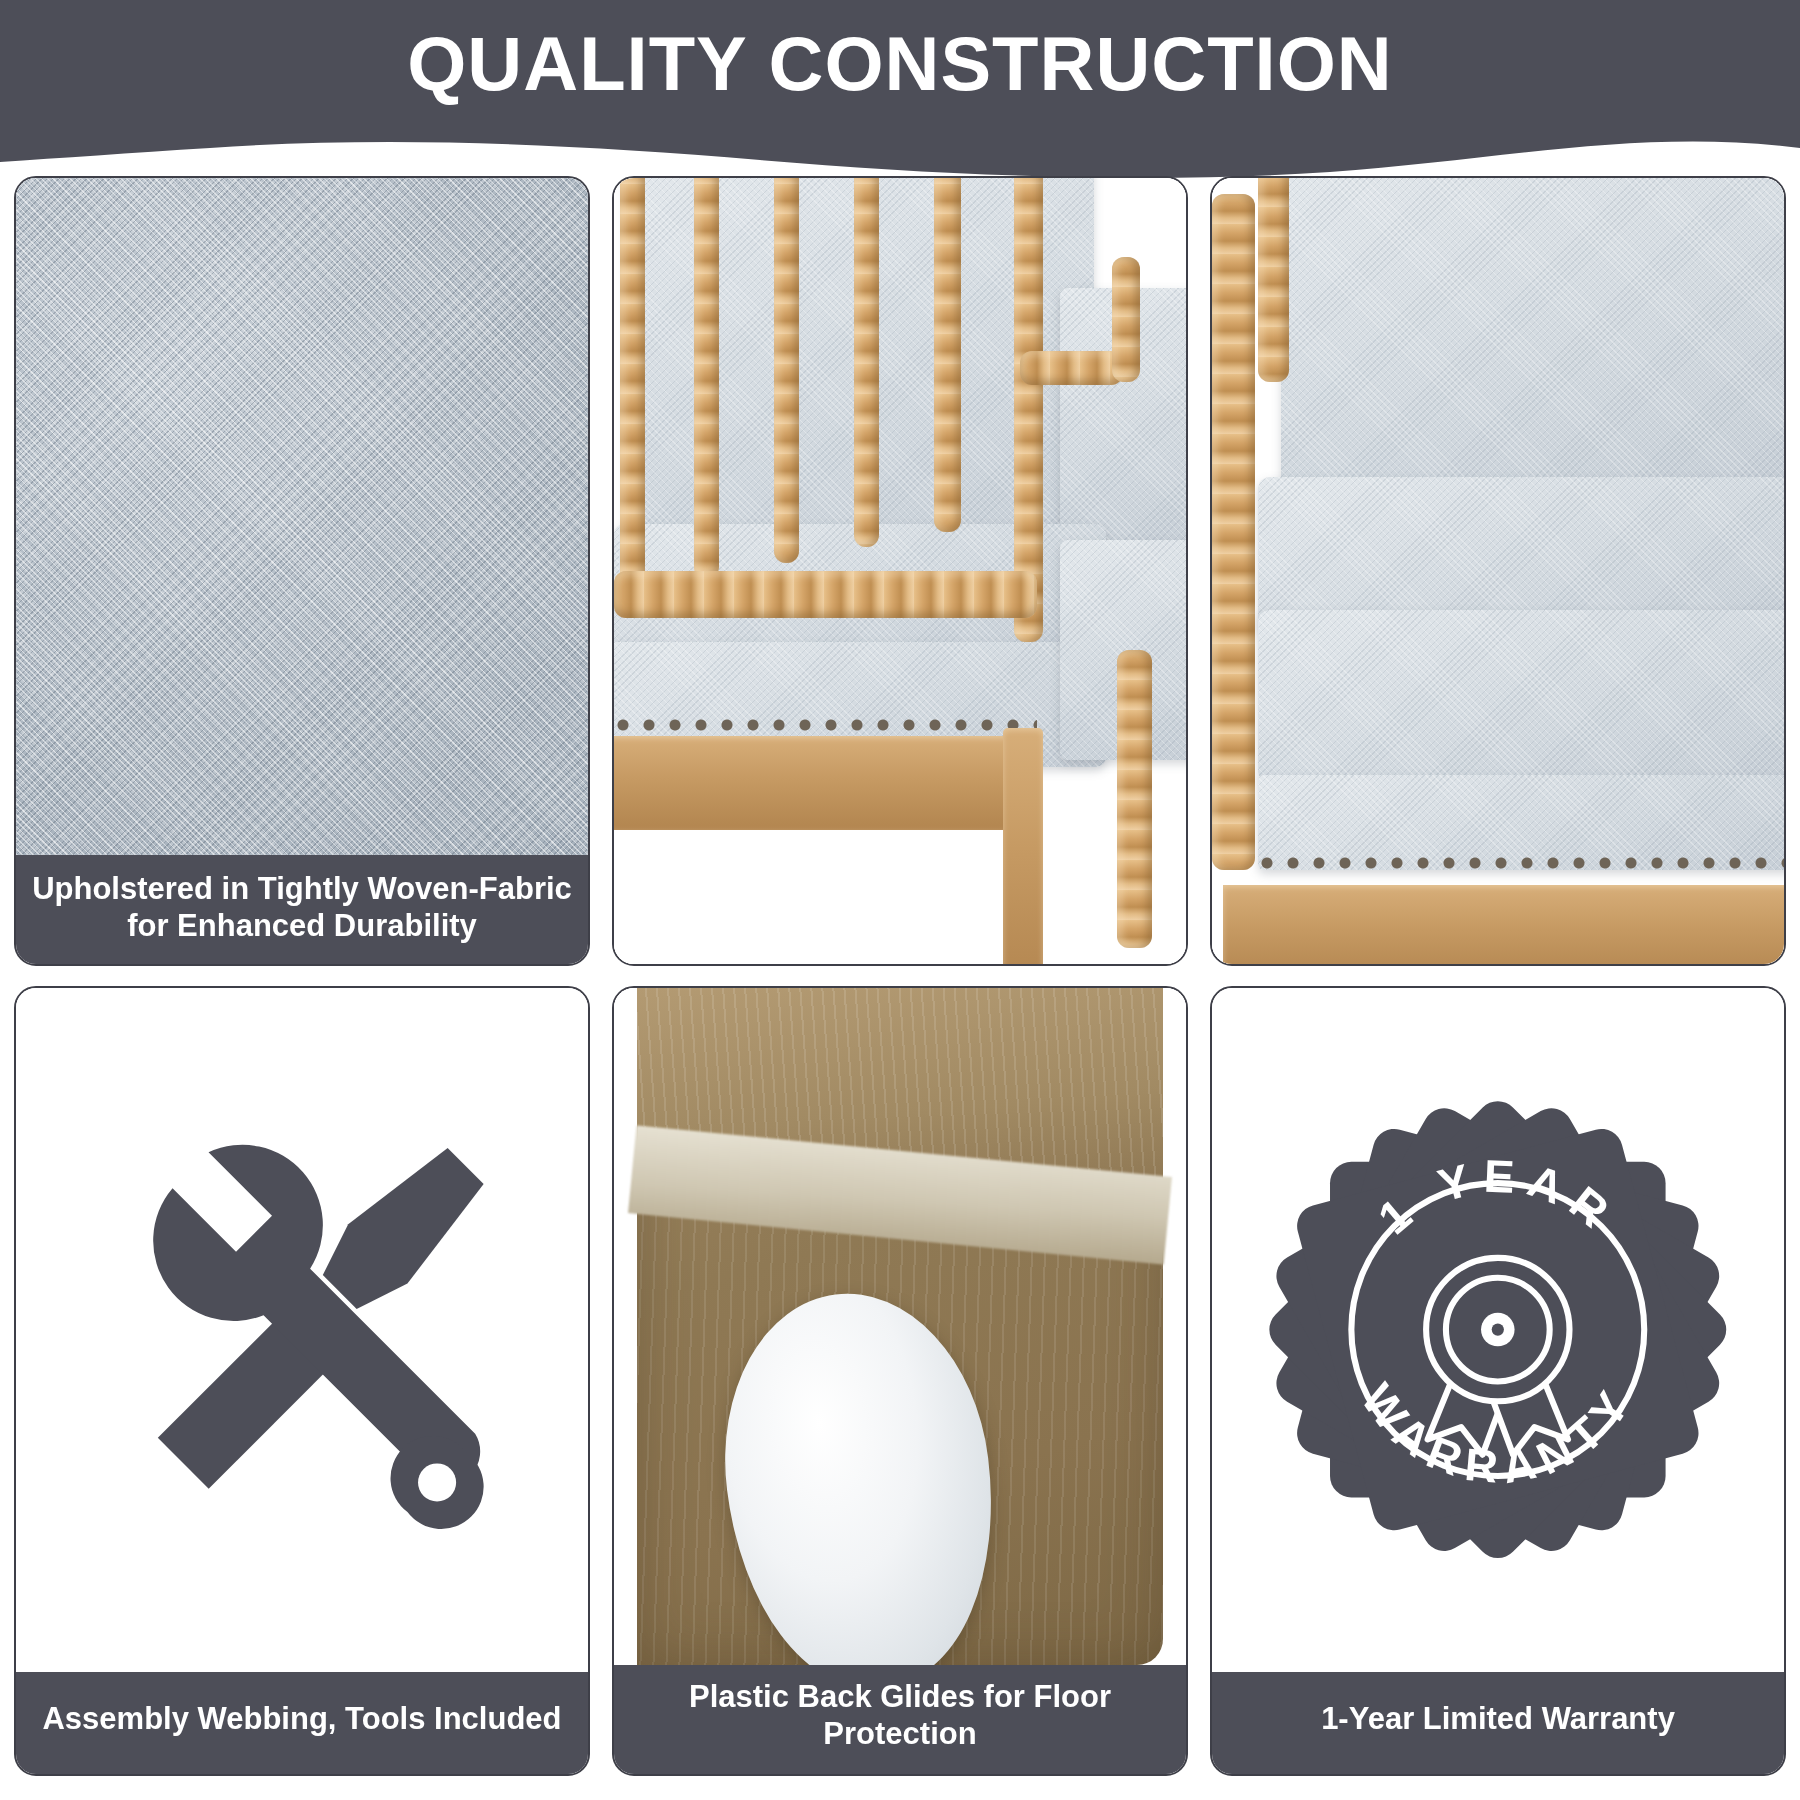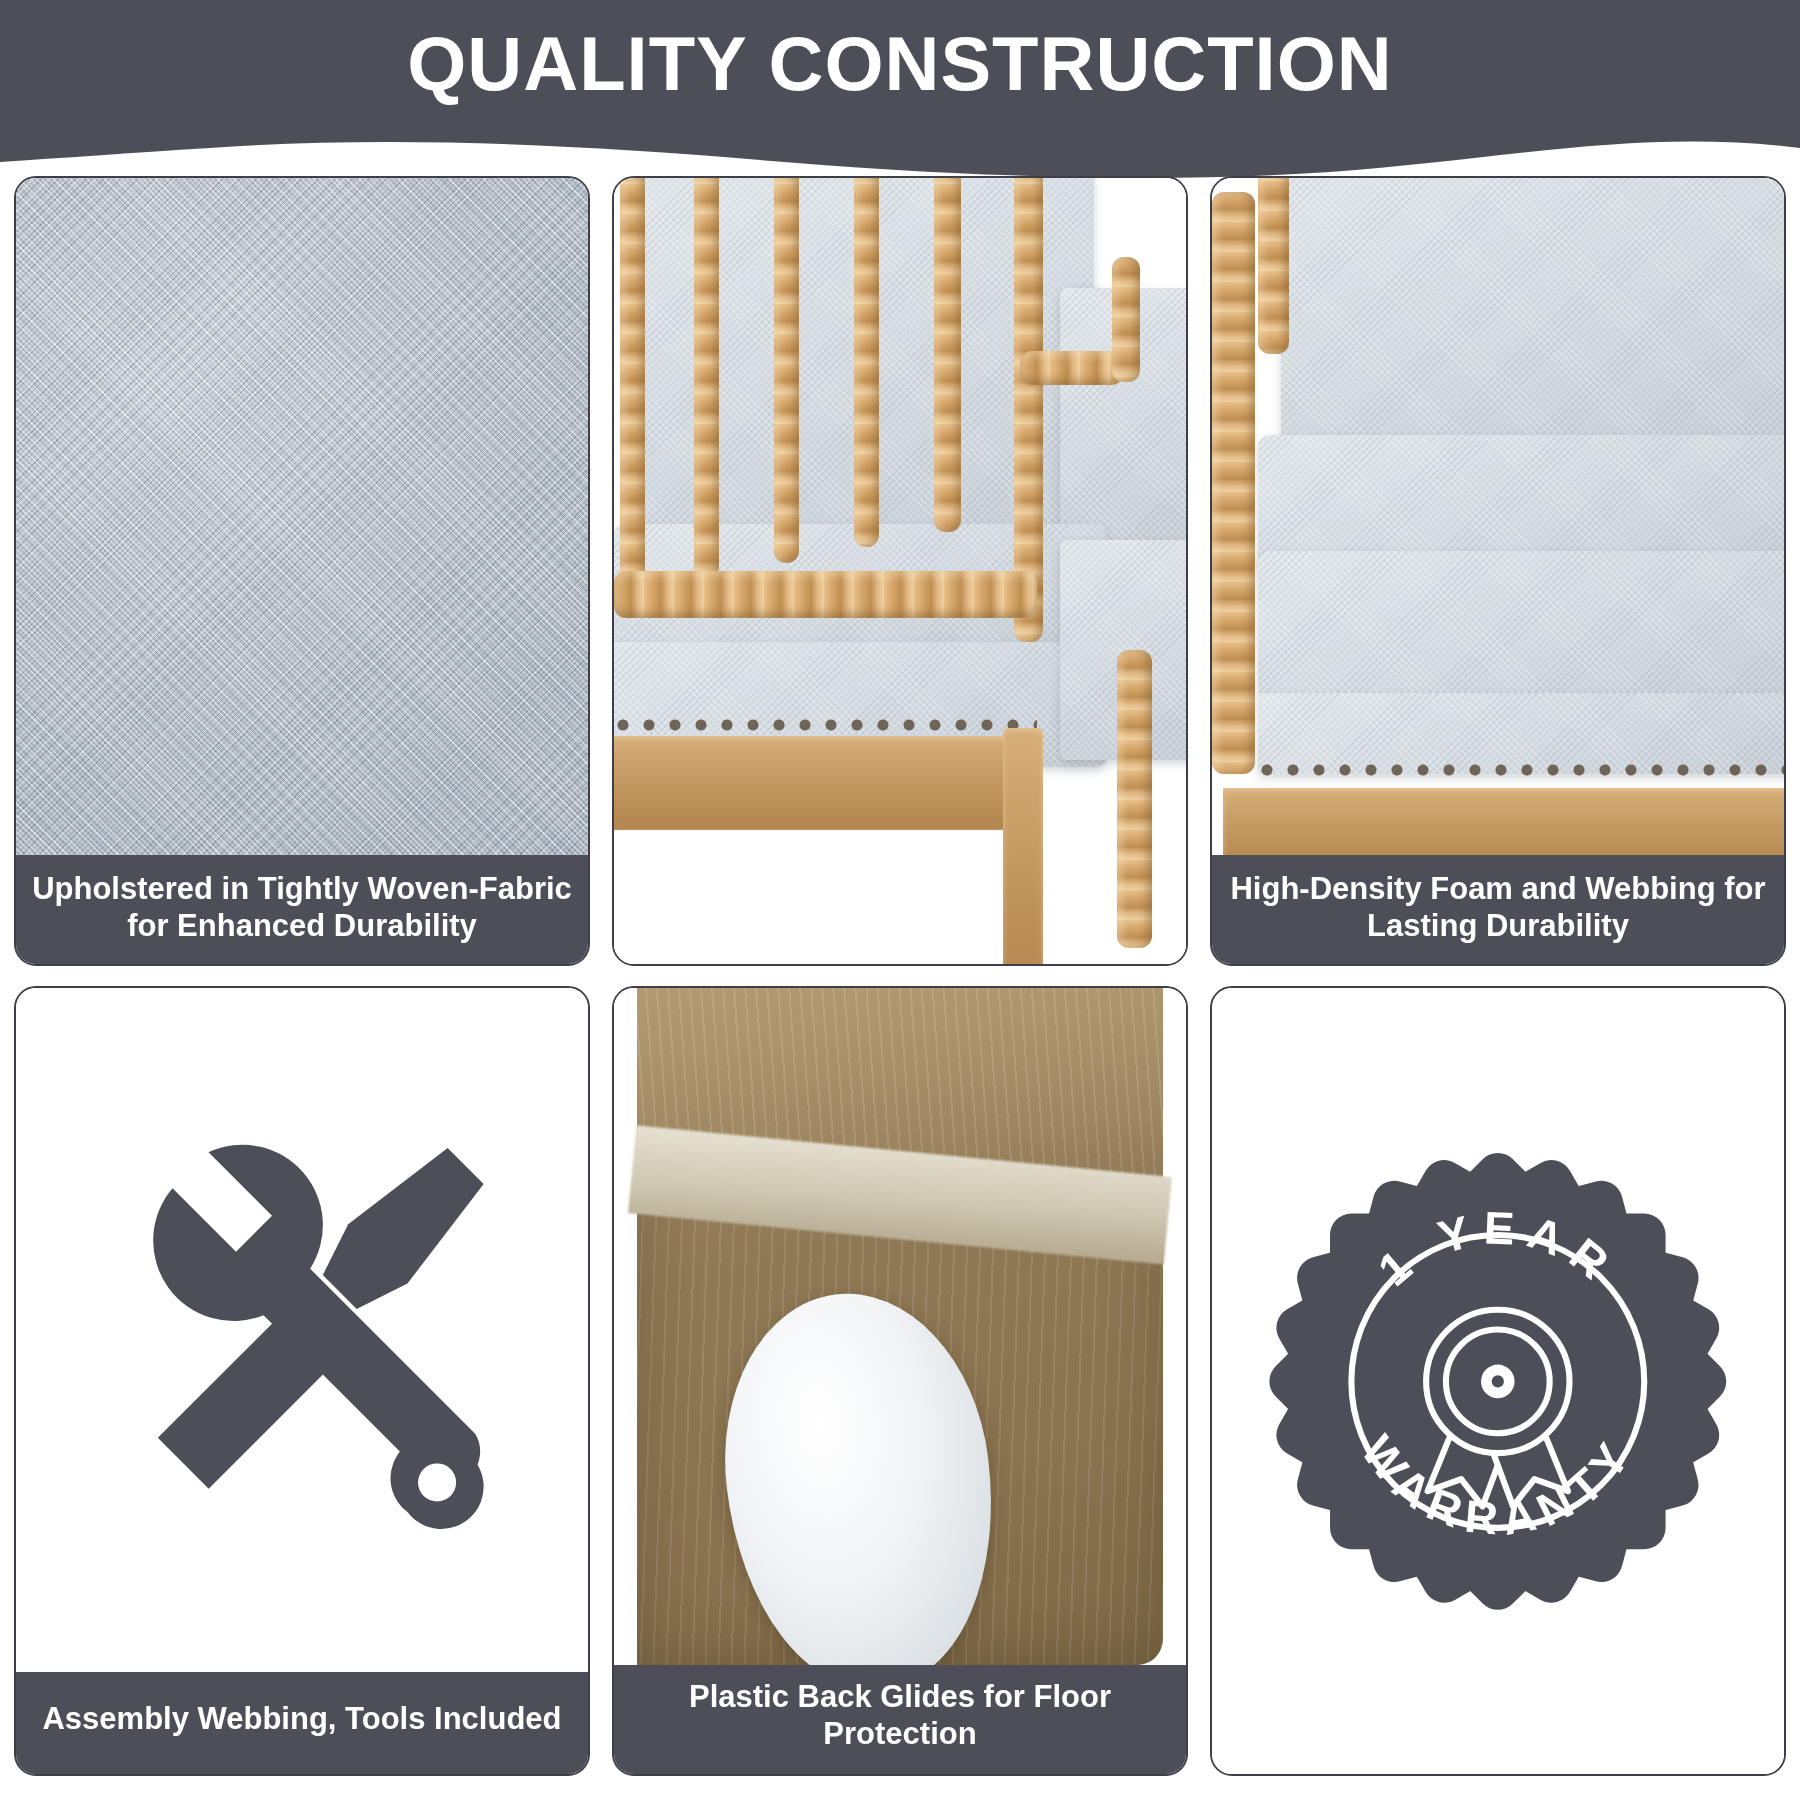--- a/index.html
+++ b/index.html
@@ -221,21 +221,20 @@
         <div class="cushion" style="left:12%;top:-4%;width:94%;height:44%;border-radius:10px 14px 8px 8px;"></div>
         <div class="cushion" style="left:8%;top:38%;width:98%;height:20%;border-radius:12px;"></div>
         <div class="cushion" style="left:8%;top:55%;width:98%;height:22%;border-radius:12px;"></div>
         <div class="cushion" style="left:8%;top:76%;width:98%;height:12%;border-radius:6px;"></div>
         <div class="spindle" style="left:0%;top:2%;width:7.5%;height:86%;"></div>
         <div class="spindle" style="left:8%;top:-4%;width:5.5%;height:30%;"></div>
         <div class="nailrow" style="left:8%;top:86%;width:98%;"></div>
         <div class="woodrail" style="left:2%;top:90%;width:104%;height:12%;"></div>
       </div>
     </div>
-    <div class="caption">High-Density Foam and Webbing for Lasting Durability</div>
   </div>
 
   <div class="cell row2">
     <div class="media">
       <div class="tools-wrap">
         <svg class="tools-svg" viewBox="0 0 200 200">
           <g fill="#4d4e58">
 
             <path d="M169 14 L186 31 L150 78 L126 90 L110 74 L122 50 Z"></path>
             <path d="M122 50 L110 74 L126 90 L150 78 L139 67 L133 61 Z" opacity="0"></path>
@@ -305,15 +304,16 @@
 
           <text font-family="'Liberation Sans',sans-serif" font-size="30" font-weight="bold" fill="#ffffff" letter-spacing="7">
             <textPath href="#arcTop" startOffset="50%" text-anchor="middle">1 YEAR</textPath>
           </text>
           <text font-family="'Liberation Sans',sans-serif" font-size="30" font-weight="bold" fill="#ffffff" letter-spacing="6">
             <textPath href="#arcBottom" startOffset="50%" text-anchor="middle">WARRANTY</textPath>
           </text>
         </svg>
       </div>
     </div>
+    <div class="caption">1-Year Limited Warranty</div>
   </div>
 
 </div>
 
 </body></html>

